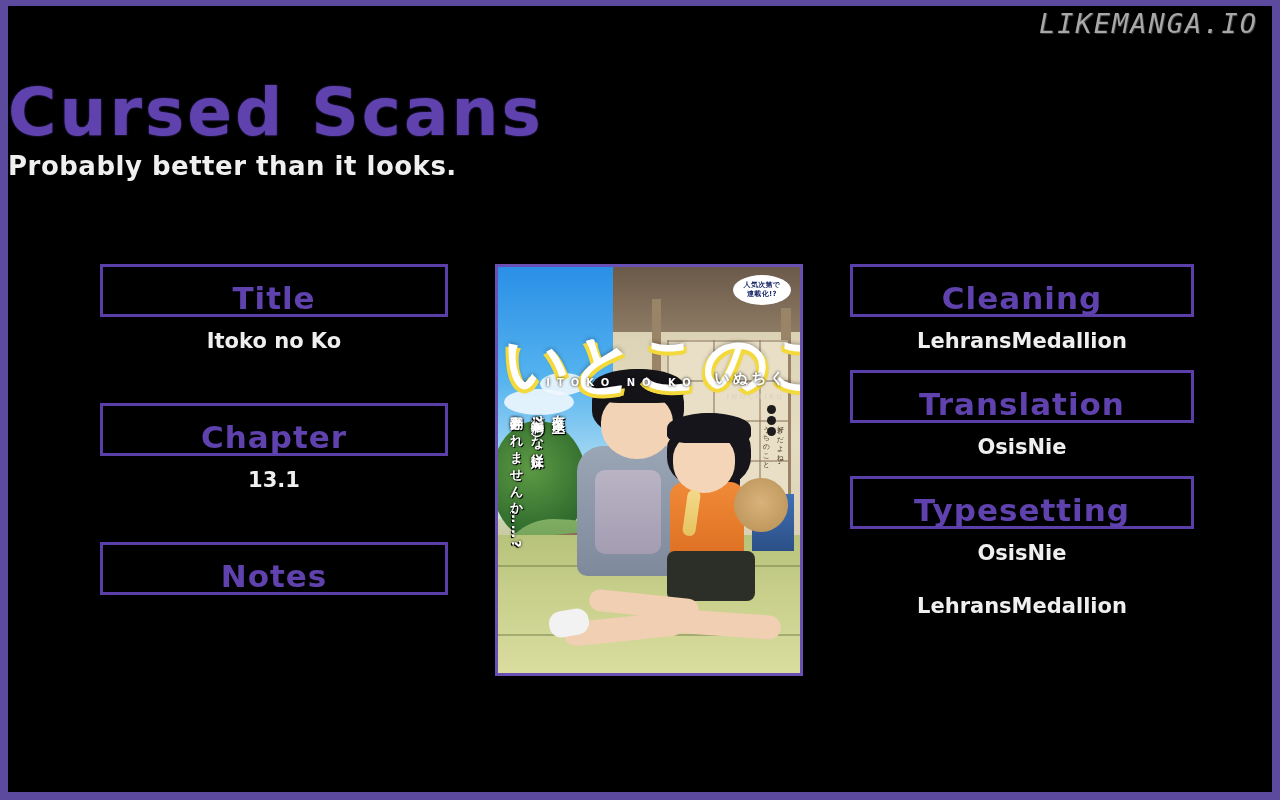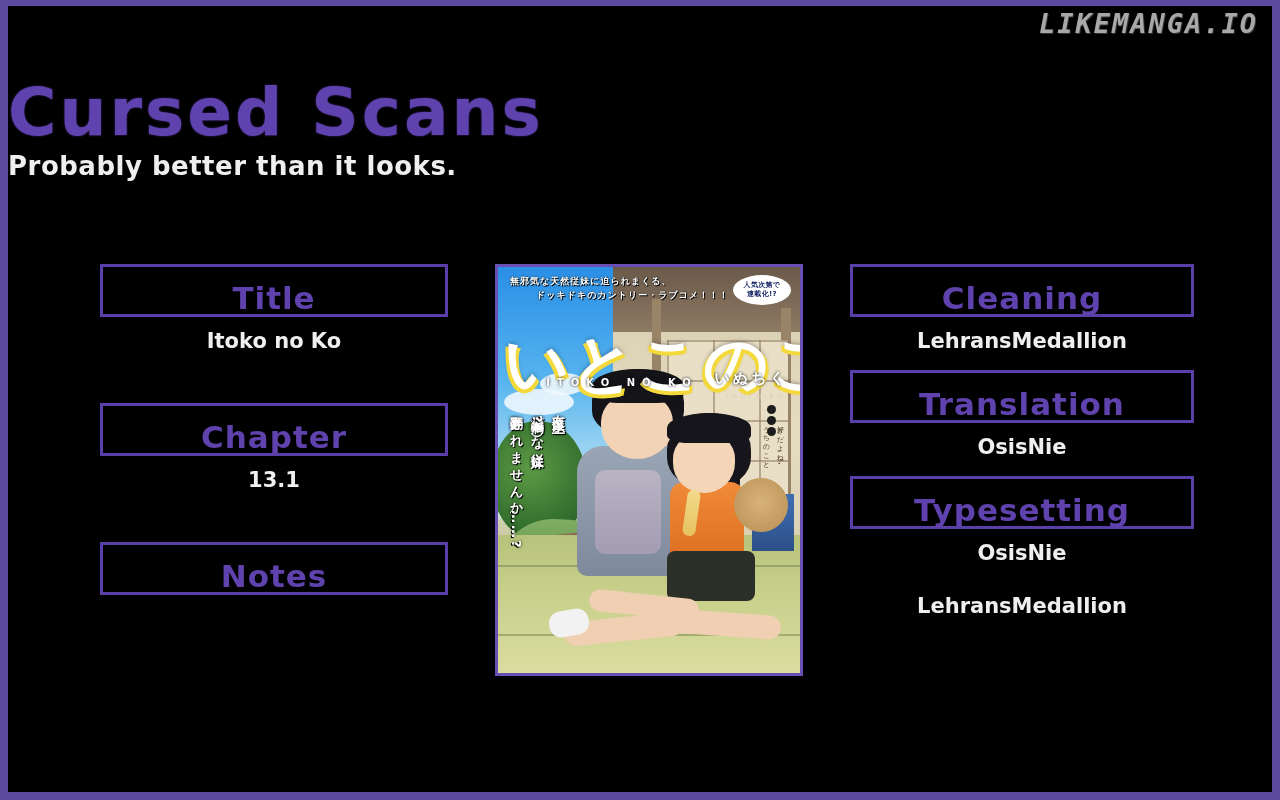--- a/index.html
+++ b/index.html
@@ -21,21 +21,21 @@
     background: #000000;
     overflow: hidden;
   }
 
   
   .watermark {
     position: absolute;
     top: 2px; right: 14px;
     font-family: "DejaVu Sans Mono", monospace;
     font-style: italic;
-    font-weight: bold;
+    font-weight: normal;
     font-size: 27px;
     letter-spacing: 2px;
     color: #a8a8a8;
     text-shadow: 1px 1px 0 #333;
     z-index: 20;
   }
 
   
   .header {
     position: absolute;
@@ -409,24 +409,20 @@
         <div class="fig girl-top"></div>
         <div class="fig girl-shorts"></div>
         <div class="fig popsicle"></div>
         <div class="fig hat"></div>
 
         <div class="leg leg-a"></div>
         <div class="leg leg-b"></div>
         <div class="leg leg-c"></div>
         <div class="sock"></div>
 
-        <div class="cv-tagline">
-          <span>無邪気な天然従妹に迫られまくる、</span>
-          <span class="l2">ドッキドキのカントリー・ラブコメ！！！</span>
-        </div>
 
         <div class="cv-badge">
           <span>人気次第で</span>
           <span>連載化!?</span>
         </div>
 
         <div class="cv-main">いとこのこ</div>
         <div class="cv-romaji">ITOKO NO KO</div>
         <div class="cv-author">いぬちく</div>
         <div class="cv-author-sub">INUCHIKU</div>

